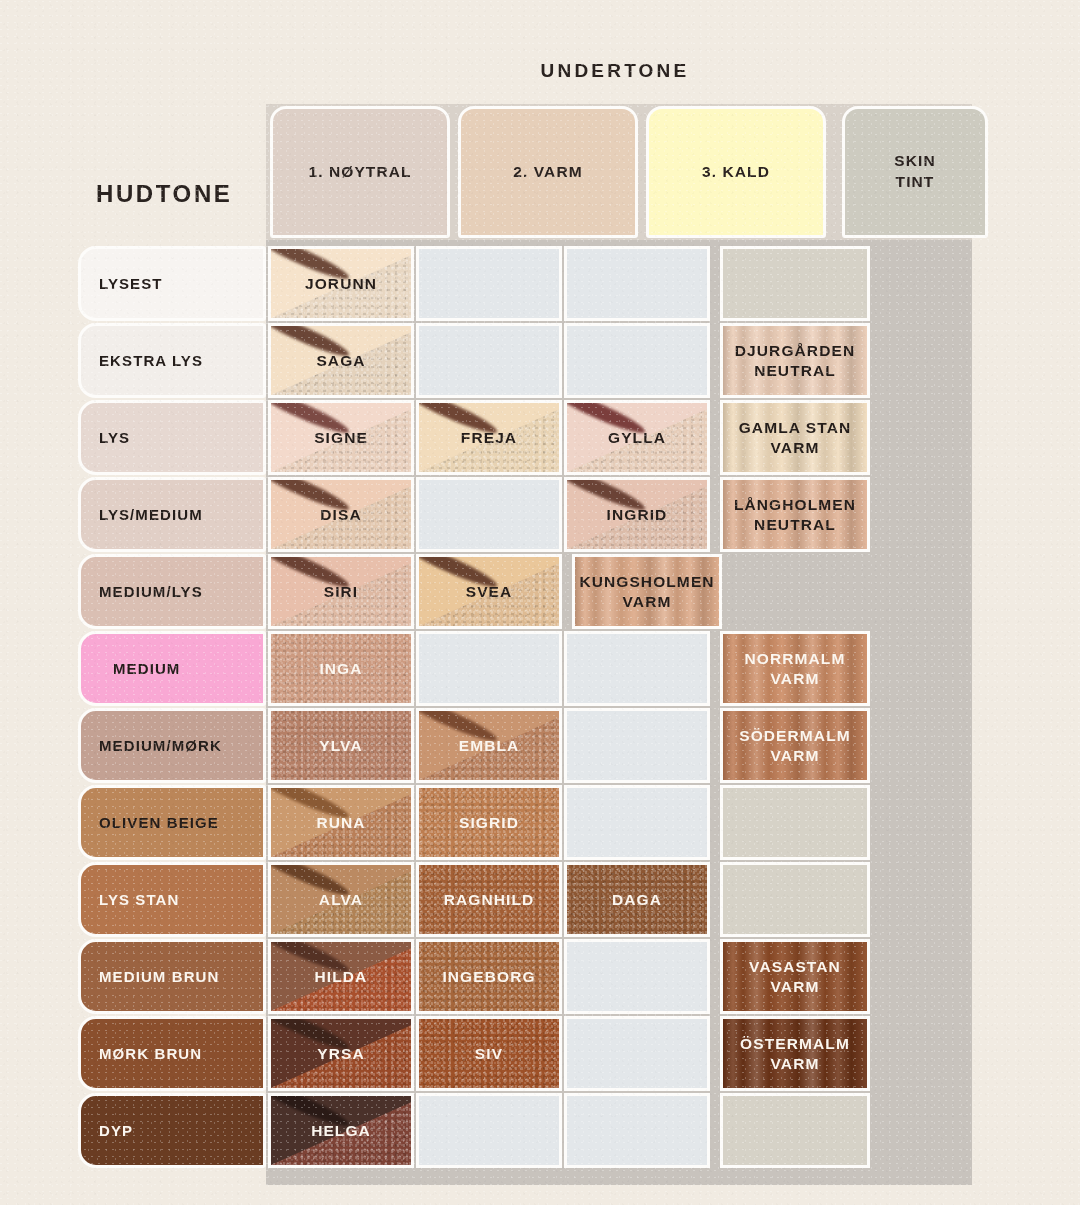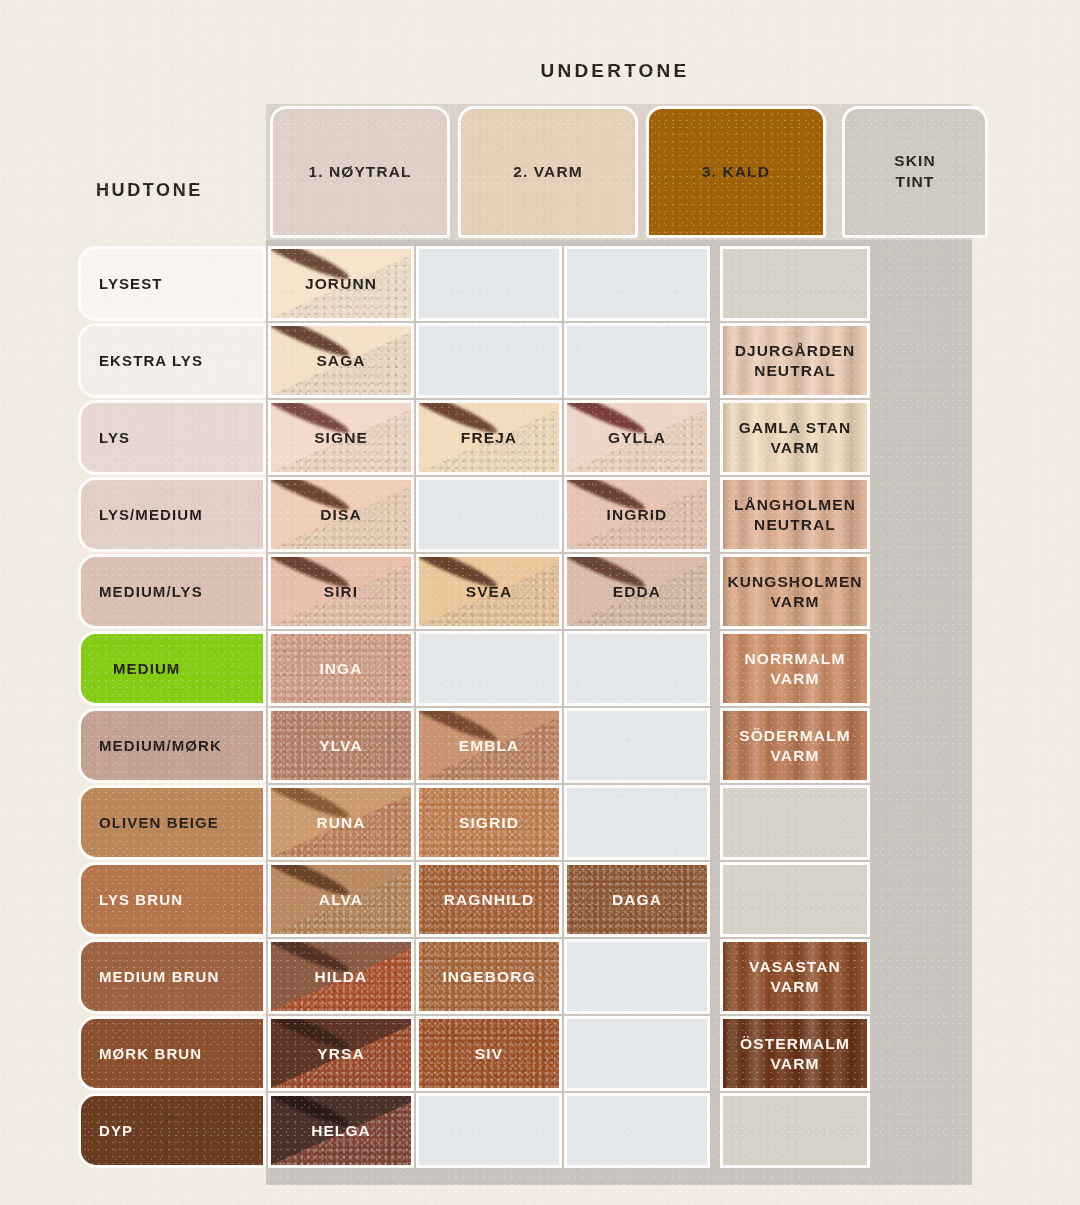--- a/index.html
+++ b/index.html
@@ -42,21 +42,21 @@
     font-size: 19px;
     font-weight: 700;
     letter-spacing: 3.2px;
     color: #2a2320;
   }
 
   .hudtone-title {
     position: absolute;
     left: 96px;
     top: 180px;
-    font-size: 18px;
+    font-size: 24px;
     font-weight: 700;
     letter-spacing: 2.6px;
     color: #2a2320;
   }
 
   
   .grid-backing {
     position: absolute;
     left: 266px;
     top: 240px;
@@ -248,21 +248,21 @@
 
 <div class="hudtone-title">HUDTONE</div>
 
 <div class="col-headers" id="col-headers">
     <div class="col-head c0" style="background: rgb(222, 208, 199);">
       <span style="white-space: pre-line;">1. NØYTRAL</span>
     </div>
     <div class="col-head c1" style="background: rgb(230, 207, 185);">
       <span style="white-space: pre-line;">2. VARM</span>
     </div>
-    <div class="col-head c2" style="background: #a16207;">
+    <div class="col-head c2" style="background: #fef9c3;">
       <span style="white-space: pre-line;">3. KALD</span>
     </div>
     <div class="col-head c3" style="background: rgb(205, 203, 192);">
       <span style="white-space: pre-line;">SKIN
 TINT</span>
     </div>
   </div>
 
 <div class="chart-grid" id="chart-grid">
     <div class="chart-row">
@@ -381,38 +381,30 @@
         <div class="cell-label dark">SIRI</div>
       </div>
       <div class="cell w-std">
         <div class="swatch">
           <div class="smooth" style="background: rgb(234, 199, 154);"></div>
           <div class="powder" style="background: rgb(222, 187, 147);"></div>
           <div class="streak" style="background: rgb(106, 67, 48);"></div>
         </div>
         <div class="cell-label dark">SVEA</div>
       </div>
-      <div class="cell w-std">
-        <div class="swatch">
-          <div class="smooth" style="background: rgb(216, 188, 169);"></div>
-          <div class="powder" style="background: rgb(208, 180, 160);"></div>
-          <div class="streak" style="background: rgb(106, 68, 54);"></div>
-        </div>
-        <div class="cell-label dark">EDDA</div>
-      </div>
       <div class="cell w-tint">
         <div class="tintswatch">
           <div class="body" style="background: rgb(221, 169, 135);"></div>
         </div>
         <div class="cell-label dark">KUNGSHOLMEN
 VARM</div>
       </div>
     </div>
     <div class="chart-row">
-      <div class="row-head" style="background: #84cc16; color: rgb(36, 29, 26); padding-left: 32px;">
+      <div class="row-head" style="background: #f9a8d4; color: rgb(36, 29, 26); padding-left: 32px;">
         <span>MEDIUM</span>
       </div>
       <div class="cell w-std">
         <div class="swatch solid">
           <div class="smooth" style="background: rgb(205, 155, 129);"></div>
           <div class="powder" style="background: rgb(205, 155, 129);"></div>
         </div>
         <div class="cell-label light">INGA</div>
       </div>
       <div class="cell w-std empty"></div>
@@ -470,21 +462,21 @@
           <div class="smooth" style="background: rgb(189, 125, 79);"></div>
           <div class="powder" style="background: rgb(189, 125, 79);"></div>
         </div>
         <div class="cell-label light">SIGRID</div>
       </div>
       <div class="cell w-std empty"></div>
       <div class="cell w-tint tint-empty"></div>
     </div>
     <div class="chart-row">
       <div class="row-head" style="background: rgb(180, 117, 76); color: rgb(251, 246, 239);">
-        <span>LYS BRUN</span>
+        <span>LYS STAN</span>
       </div>
       <div class="cell w-std">
         <div class="swatch">
           <div class="smooth" style="background: rgb(187, 138, 98);"></div>
           <div class="powder" style="background: rgb(176, 130, 85);"></div>
           <div class="streak" style="background: rgb(106, 66, 39);"></div>
         </div>
         <div class="cell-label light">ALVA</div>
       </div>
       <div class="cell w-std">

